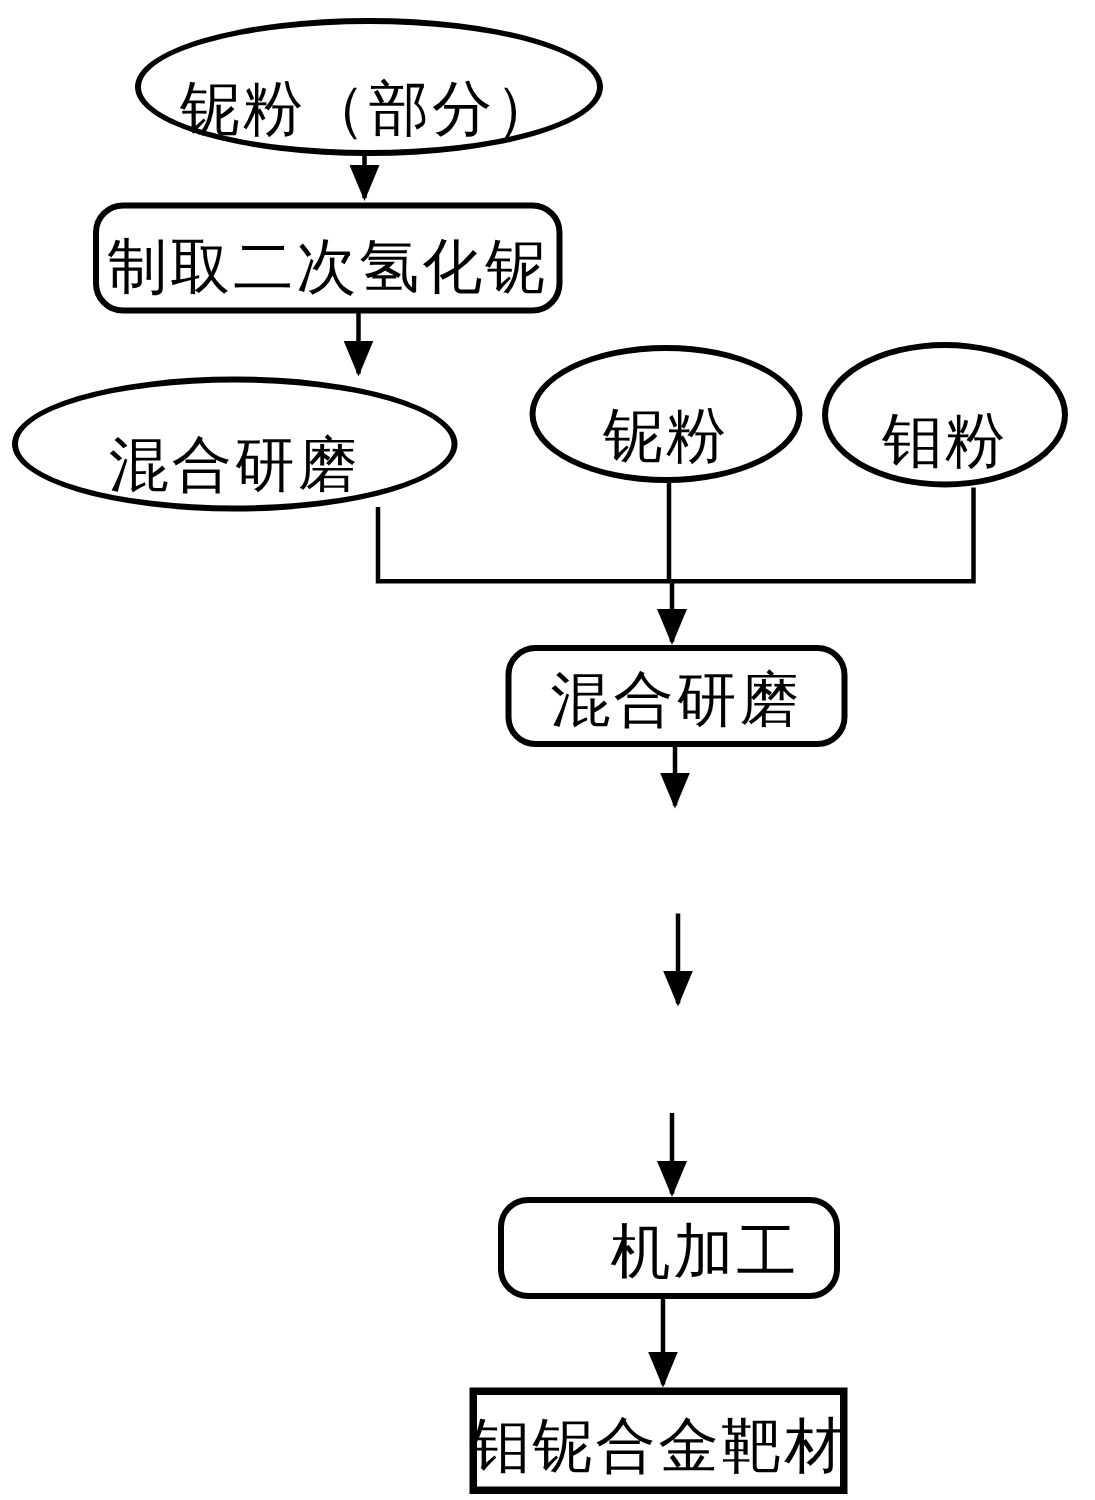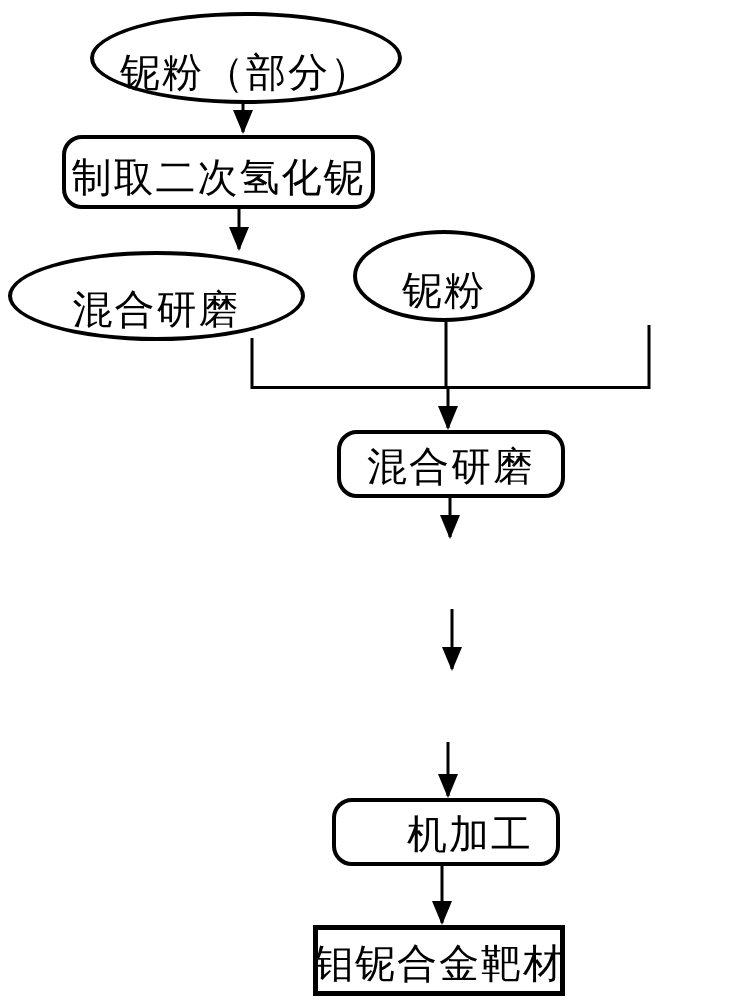--- a/index.html
+++ b/index.html
@@ -91,20 +91,23 @@
   </div>
 
   <div id="n-sec-hydride" class="node ellipse">
     <span>混合研磨</span>
   </div>
 
   <div id="n-nb-powder" class="node ellipse">
     <span>铌粉</span>
   </div>
 
+  <div id="n-mo-powder" class="node ellipse">
+    <span>钼粉</span>
+  </div>
 
   <div id="n-mix" class="node process">
     <span>混合研磨</span>
   </div>
 
 
 
   <div id="n-machine" class="node process">
     <span>机加工</span>
   </div>

